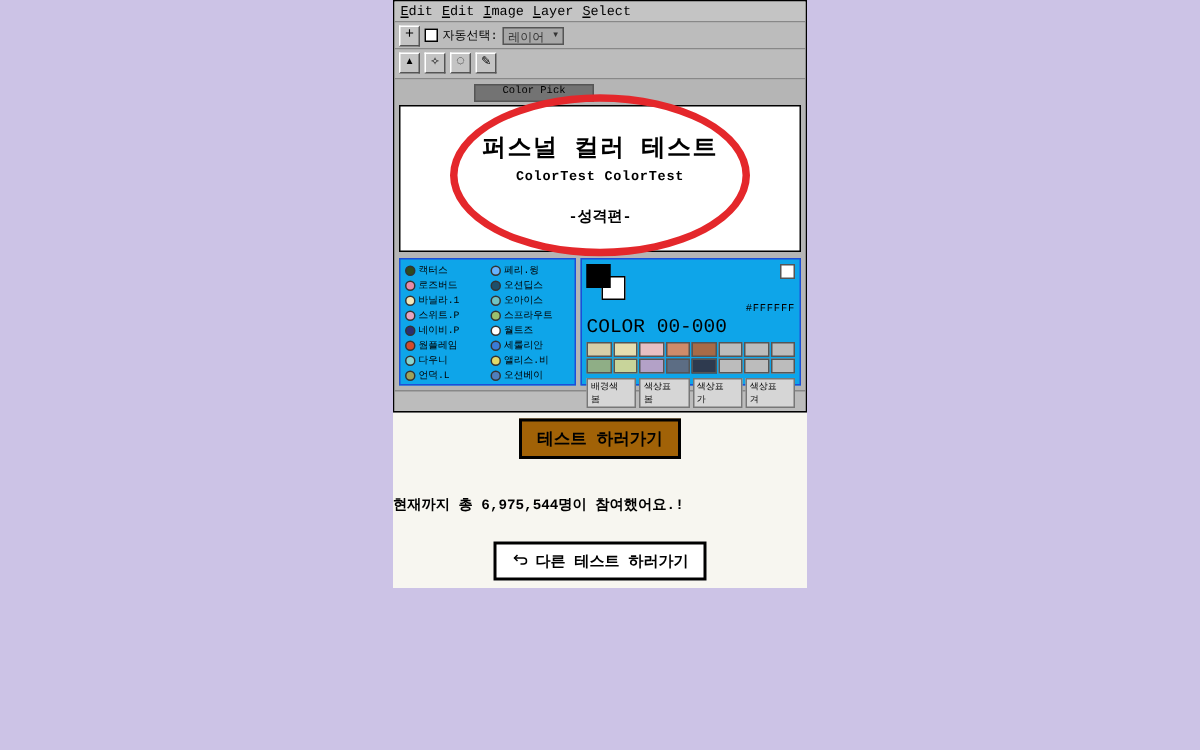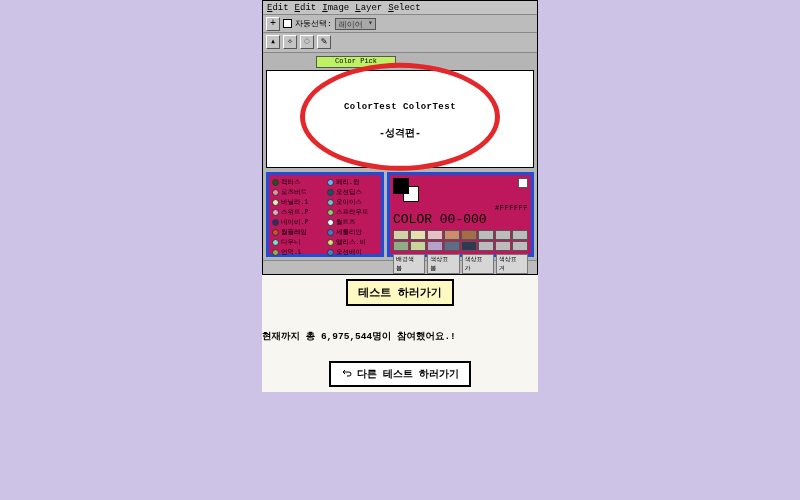--- a/index.html
+++ b/index.html
@@ -71,21 +71,21 @@
   .drop::after { content:"▾"; position:absolute; right:2px; top:-1px; }
   .toolbar2 {
     height: 20px; background:#bcbcbc; border-bottom:1px solid #888;
     display:flex; gap:3px; padding:2px 3px;
   }
   .canvas-area {
     display:flex; flex-direction:column; padding:3px;
     background:#b5b5b5;
   }
   .palette-label {
-    width: 80px; height:12px; background:#bef264;
+    width: 80px; height:12px; background:#737373;
     border:1px solid #555; font-size:7px; text-align:center;
     margin-left: 50px; margin-bottom:2px;
   }
   .bigbox {
     background:#fff; border:1px solid #000;
     height: 98px; position:relative;
     display:flex; flex-direction:column; align-items:center; justify-content:center;
     padding: 6px;
   }
   .headline { font-size: 16px; font-weight:bold; letter-spacing:1px; }
@@ -96,21 +96,21 @@
     width: 200px; height: 108px;
     border: 5px solid #e4272b;
     border-radius: 50%;
     transform: translate(-50%,-52%);
     pointer-events:none;
   }
   .panels {
     display:flex; gap:3px; margin-top:4px;
   }
   .panel {
-    background:#be185d; border:3px solid #1d4ed8; padding:3px;
+    background:#0ea5e9; border:1px solid #1d4ed8; padding:3px;
   }
   .panel-left { width: 118px; height:85px; }
   .layers { display:grid; grid-template-columns: 1fr 1fr; gap:1px 4px; font-size:6.5px; }
   .lay { display:flex; align-items:center; gap:2px; white-space:nowrap;}
   .rad { width:7px; height:7px; border-radius:50%; border:1px solid #333; background:#fff; flex-shrink:0;}
   .panel-right { flex:1; height:85px; display:flex; flex-direction:column;}
   .fgbg { display:flex; align-items:flex-start; gap:4px;}
   .fgbg-sw { position:relative; width:26px; height:24px;}
   .sw { width:16px; height:16px; border:1px solid #000; position:absolute;}
   .sw.front{ background:#000; left:0; top:0; z-index:2;}
@@ -118,21 +118,21 @@
   .erase { width:10px; height:10px; border:1px solid #555; background:#fff; margin-left:auto;}
   .hex { font-size:7px; text-align:right; margin-top:2px; letter-spacing:0.5px;}
   .coord { font-size:13px; }
   .swatches { display:grid; grid-template-columns: repeat(8, 1fr); gap:1px; margin-top:3px;}
   .sc { height:10px; border:1px solid #555;}
   .bandbtns { display:flex; gap:2px; margin-top:3px; justify-content:center;}
   .band { font-size:6px; padding:0 2px; border:1px solid #777; background:#d6d6d6;}
   .statusbar { height:14px; background:#bcbcbc; border-top:1px solid #888;}
   
   .main-btn {
-    background:#fef9c3; border:2px solid #000;
+    background:#a16207; border:2px solid #000;
     font-size:11px; font-weight:bold;
     padding:4px 10px; margin: -2px auto 0 auto;
     width:fit-content;
   }
   .count { font-size:9.5px; font-weight:bold; text-align:left; margin-top:24px;}
   .share-h { font-size:10px; font-weight:bold; text-align:center; margin-top:22px;}
   .copy-btn {
     background:#fff; border:2px solid #000;
     font-size:10px; font-weight:bold; padding:3px 10px;
     width:fit-content; margin:4px auto 0 auto;
@@ -172,20 +172,21 @@
       <div class="tbtn">▴</div>
       <div class="tbtn">✧</div>
       <div class="tbtn">◌</div>
       <div class="tbtn">✎</div>
     </div>
 
     <div class="canvas-area">
       <div class="palette-label">Color Pick</div>
 
       <div class="bigbox">
+        <div class="headline">퍼스널 컬러 테스트</div>
         <div class="subline">ColorTest ColorTest</div>
         <div class="tagline">-성격편-</div>
         <div class="red-oval"></div>
       </div>
 
       <div class="panels">
         <div class="panel panel-left">
           <div class="layers" id="layers">
               <div class="lay">
                 <div class="rad" style="background: rgb(46, 74, 30);"></div>

